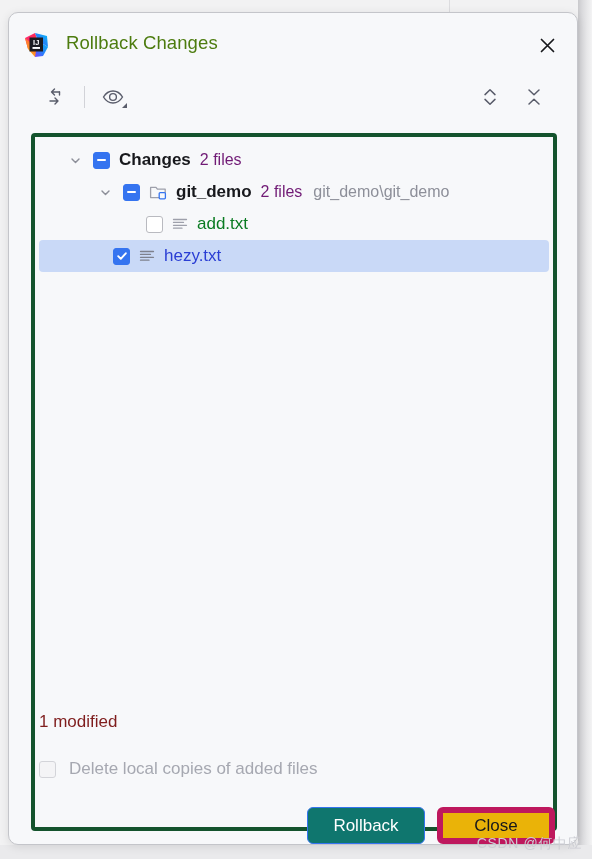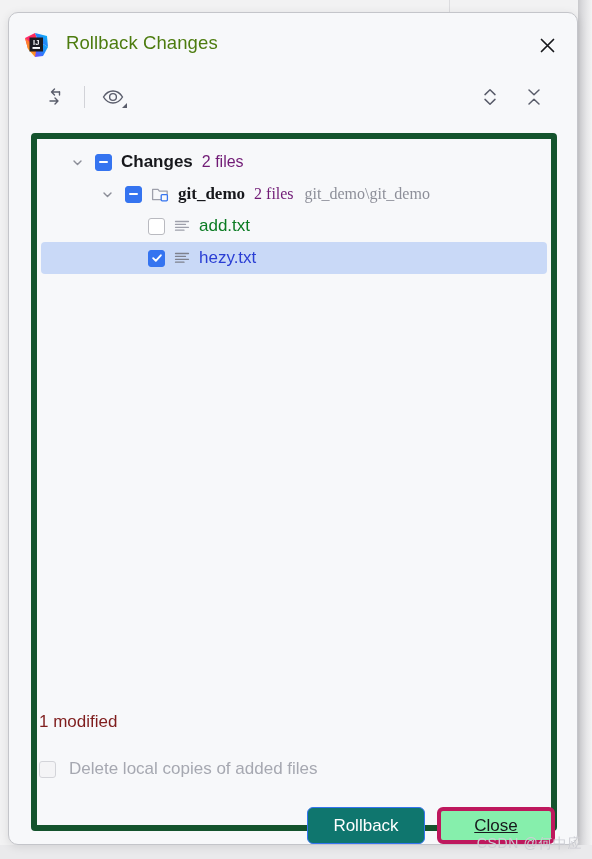--- a/index.html
+++ b/index.html
@@ -155,21 +155,21 @@
   }
 
   
   .tree-panel {
     position: absolute;
     left: 22px;
     top: 120px;
     width: 526px;
     height: 698px;
     background: #f7f8fa;
-    border: 6px solid #14532d;
+    border: 4px solid #14532d;
     border-radius: 4px;
     box-sizing: border-box;
     overflow: hidden;
   }
   .tree-row {
     position: relative;
     height: 32px;
     display: flex;
     align-items: center;
     white-space: nowrap;
@@ -283,24 +283,23 @@
     box-sizing: border-box;
     cursor: pointer;
     padding: 0 16px;
   }
   .btn.primary {
     background: #0f766e;
     color: #ffffff;
     border: 1px solid #3574f0;
   }
   .btn.secondary {
-    background: #86efac;
+    background: #eab308;
     color: #17181c;
-    border: 4px solid #be185d;
-    text-decoration: underline;
+    border: 6px solid #be185d;
   }
 
   
   .watermark {
     position: absolute;
     right: 10px;
     bottom: 6px;
     font-size: 14px;
     color: #cdced4;
     white-space: nowrap;
@@ -397,21 +396,21 @@
           <path d="M3 5 L6.5 8.6 L10 5" stroke="#8d8f99" stroke-width="1.4" fill="none" stroke-linecap="round" stroke-linejoin="round"></path>
         </svg>
       </span>
       <span class="cb indeterminate" style="margin-left:8px;">
         <span class="dash"></span>
       </span>
       <span class="node-label bold" style="margin-left:9px;">Changes</span>
       <span class="node-meta">2 files</span>
     </div>
 
-    <div class="tree-row" style="padding-left:60px;font-family:Liberation Serif, serif;">
+    <div class="tree-row" style="padding-left:60px;">
       <span class="twisty">
         <svg width="13" height="13" viewBox="0 0 13 13">
           <path d="M3 5 L6.5 8.6 L10 5" stroke="#8d8f99" stroke-width="1.4" fill="none" stroke-linecap="round" stroke-linejoin="round"></path>
         </svg>
       </span>
       <span class="cb indeterminate" style="margin-left:8px;">
         <span class="dash"></span>
       </span>
       <span class="file-icon" style="margin-left:9px;">
         <svg width="19" height="19" viewBox="0 0 19 19">
@@ -427,21 +426,21 @@
     <div class="tree-row" style="padding-left:111px;">
       <span class="cb unchecked"></span>
       <span class="file-icon">
         <svg width="18" height="18" viewBox="0 0 18 18">
           <path d="M2.5 4.5 H15.5 M2.5 7.4 H12.5 M2.5 10.3 H15.5 M2.5 13.2 H11" stroke="#9ea0ab" stroke-width="1.3" stroke-linecap="round"></path>
         </svg>
       </span>
       <span class="file-name added">add.txt</span>
     </div>
 
-    <div class="tree-row selected" style="padding-left:107px;">
+    <div class="tree-row selected" style="padding-left:74px;">
       <span class="cb checked">
         <svg width="12" height="12" viewBox="0 0 12 12">
           <path d="M2.2 6.2 L4.8 8.8 L9.8 3.3" stroke="#ffffff" stroke-width="1.9" fill="none" stroke-linecap="round" stroke-linejoin="round"></path>
         </svg>
       </span>
       <span class="file-icon">
         <svg width="18" height="18" viewBox="0 0 18 18">
           <path d="M2.5 4.5 H15.5 M2.5 7.4 H12.5 M2.5 10.3 H15.5 M2.5 13.2 H11" stroke="#7e818d" stroke-width="1.3" stroke-linecap="round"></path>
         </svg>
       </span>

